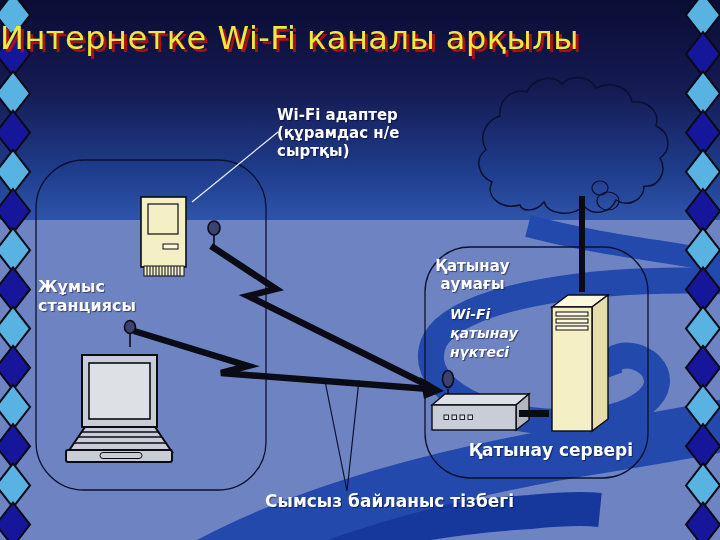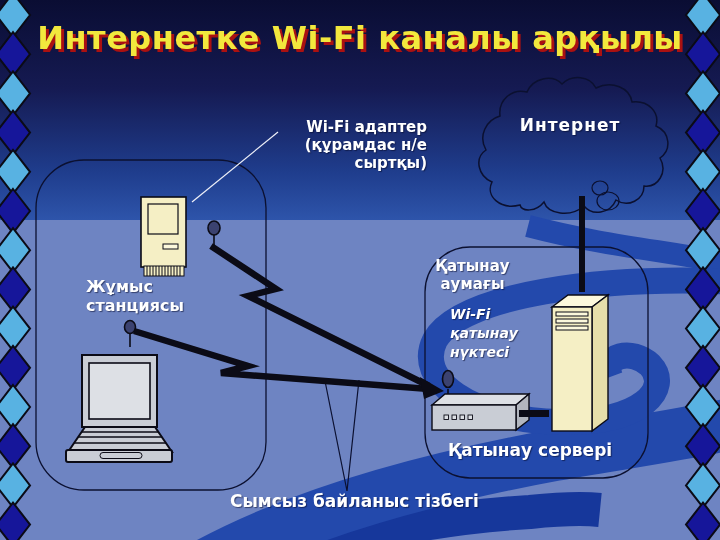--- a/index.html
+++ b/index.html
@@ -7,32 +7,32 @@
     position:relative;width:720px;height:540px;overflow:hidden;
     font-family:"DejaVu Sans","Liberation Sans",sans-serif;
   }
   #scene{position:absolute;left:0;top:0;width:720px;height:540px;display:block;}
   .lbl{
     position:absolute;color:var(--label_white);font-weight:700;
     white-space:pre-line;text-shadow:1px 1px 1px rgba(5,10,40,.55);
     line-height:1.2;
   }
   .title{
-    position:absolute;left:0;right:0;top:20px;text-align:center;
-    color:var(--title_yellow);font-weight:700;font-size:32px;line-height:36px;
+    position:absolute;left:0;right:0;top:20px;
+    color:var(--title_yellow);font-weight:400;font-size:32px;line-height:36px;
     text-shadow:3px 3px 0 var(--title_shadow);letter-spacing:.5px;
   }
   .title span{display:block;}
-  #lbl-adapter{left:277px;top:118px;width:150px;text-align:right;font-size:15px;line-height:18px;}
+  #lbl-adapter{left:277px;top:106px;width:150px;text-align:left;font-size:15px;line-height:18px;}
   #lbl-internet{left:500px;top:115px;width:140px;text-align:center;font-size:17px;letter-spacing:1px;}
-  #lbl-workstation{left:38px;top:277px;width:120px;font-size:16px;line-height:19px;margin-left:48px;}
+  #lbl-workstation{left:38px;top:277px;width:120px;font-size:16px;line-height:19px;}
   #lbl-area{left:420px;top:257px;width:105px;text-align:center;font-size:15px;line-height:18px;}
   #lbl-ap{left:450px;top:305px;width:90px;font-size:14px;line-height:19px;font-style:italic;}
-  #lbl-server{left:448px;top:440px;width:185px;text-align:left;font-size:17px;}
-  #lbl-wireless{left:230px;top:491px;width:270px;text-align:left;font-size:17px;}
+  #lbl-server{left:448px;top:440px;width:185px;text-align:right;font-size:17px;}
+  #lbl-wireless{left:244px;top:491px;width:270px;text-align:right;font-size:17px;}
   .diamond-light{fill:var(--diamond_light);stroke:var(--ink);stroke-width:2;}
   .diamond-dark{fill:var(--diamond_dark);stroke:var(--ink);stroke-width:2;}
   .chain-line{stroke:var(--ink);stroke-width:1.5;}
   .region{fill:none;stroke:var(--outline_dark);stroke-width:1.3;}
   .bolt{fill:none;stroke:var(--ink);stroke-width:6.5;stroke-linejoin:miter;}
   .thin{fill:none;stroke:var(--outline_dark);stroke-width:1.2;}
   .dev-outline{stroke:var(--ink);stroke-width:1.6;}
 </style>
 </head>
 <body>
@@ -168,21 +168,20 @@
     </g>
   </svg>
 
   <div class="title">
     <span>Интернетке Wi-Fi каналы арқылы</span>
   </div>
 
   <div class="lbl" id="lbl-adapter">Wi-Fi адаптер
 (құрамдас н/е
 сыртқы)</div>
-  <div class="lbl" id="lbl-internet">Интернет</div>
   <div class="lbl" id="lbl-workstation">Жұмыс
 станциясы</div>
   <div class="lbl" id="lbl-area">Қатынау
 аумағы</div>
   <div class="lbl" id="lbl-ap">Wi-Fi
 қатынау
 нүктесі</div>
   <div class="lbl" id="lbl-server">Қатынау сервері</div>
   <div class="lbl" id="lbl-wireless">Сымсыз байланыс тізбегі</div>
 </div>

